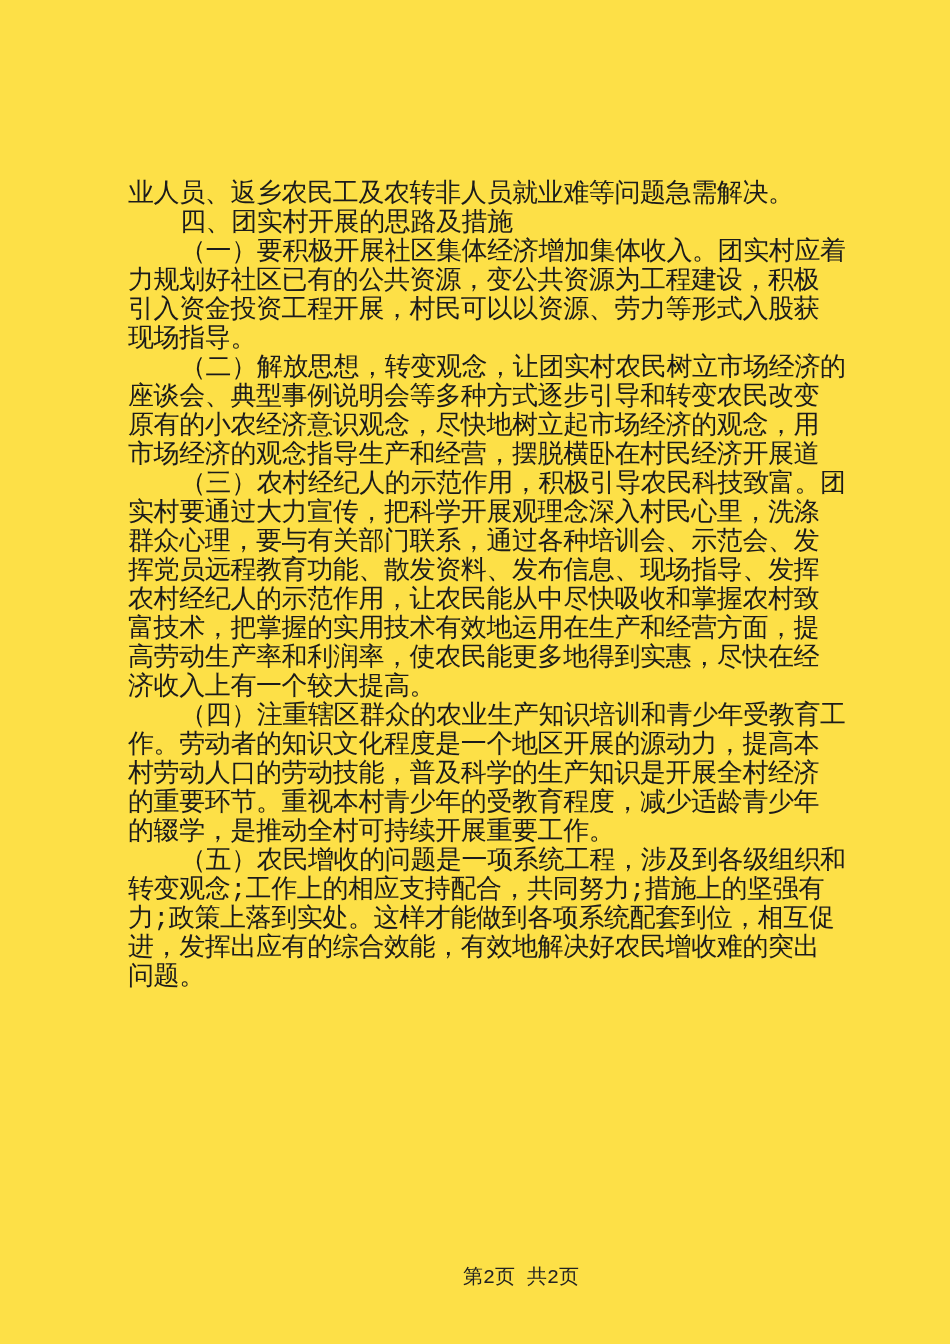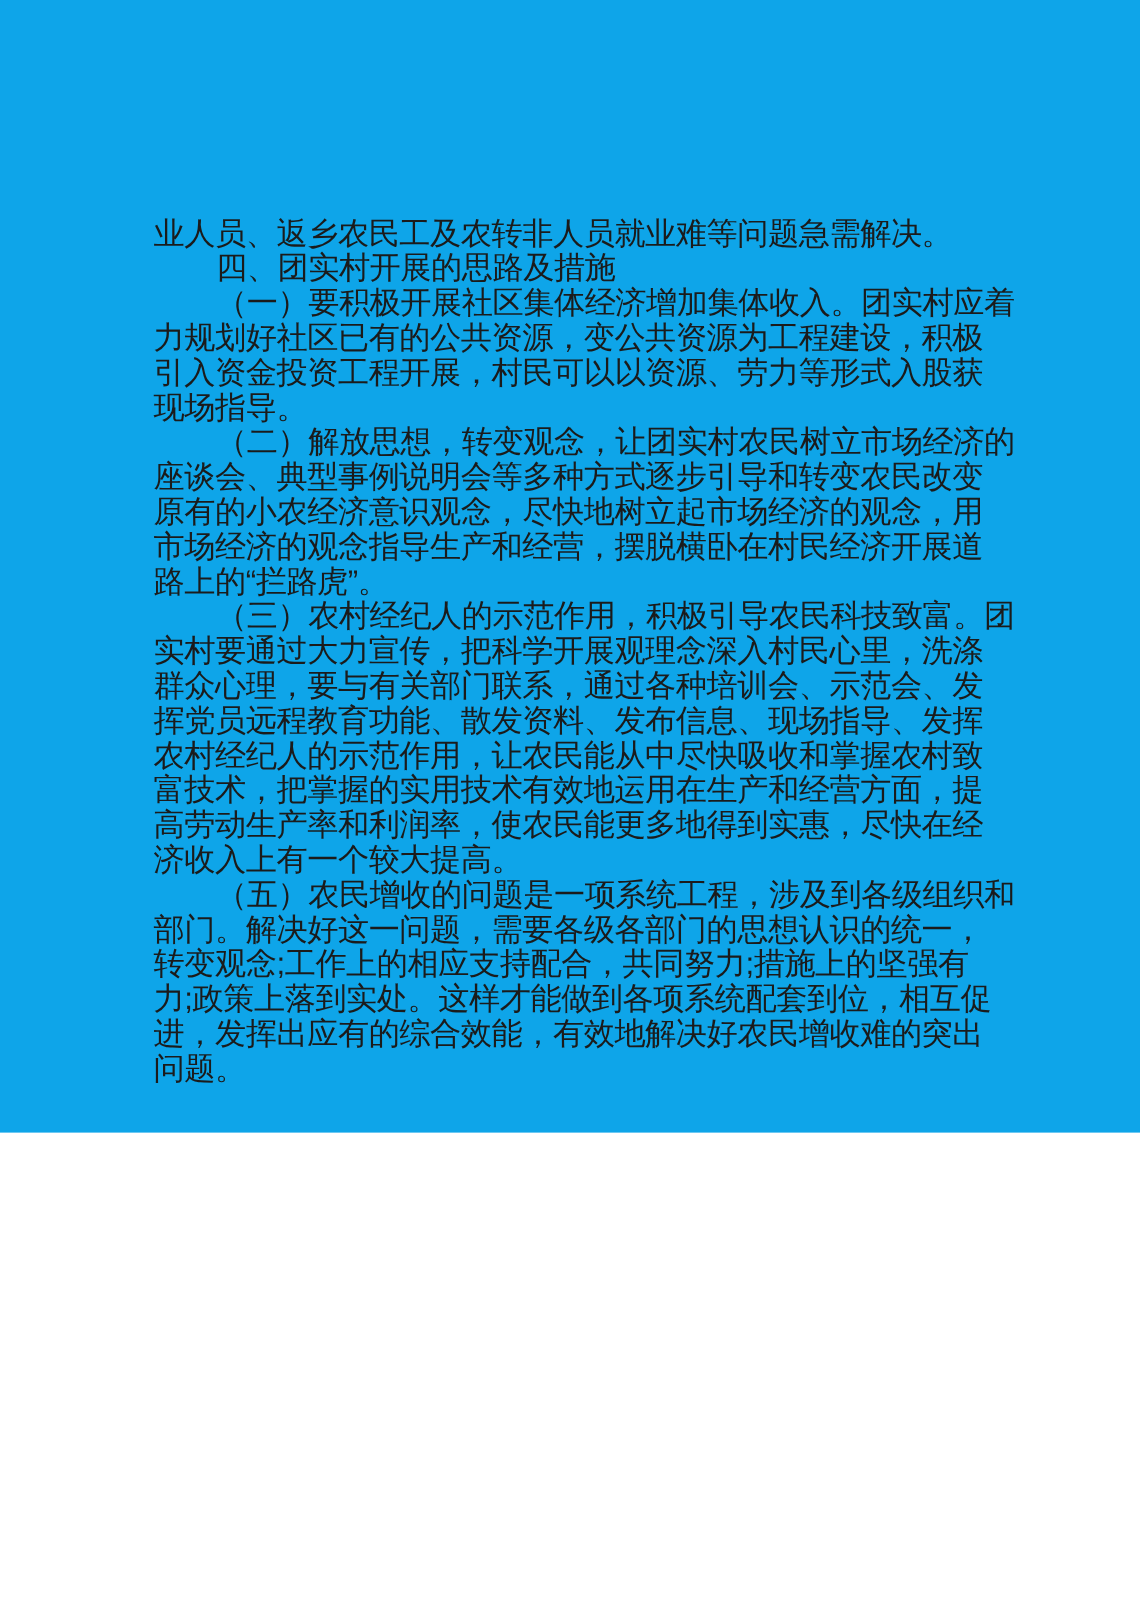--- a/index.html
+++ b/index.html
@@ -3,24 +3,24 @@
 <meta charset="utf-8">
 <style>
   html, body {
     margin: 0;
     padding: 0;
     background: #ffffff;
   }
   .page {
     position: relative;
     width: 950px;
-    height: 944px;
-    background: #0ea5e9;
+    height: 1344px;
+    background: #fde047;
     overflow: hidden;
-    font-family: Liberation Sans, sans-serif;
+    font-family: Liberation Mono, monospace;
   }
   .doc-body {
     position: absolute;
     left: 128px;
     top: 180px;
     width: 760px;
     font-size: 26px;
     line-height: 29px;
     color: #1b1b1b;
     white-space: nowrap;
@@ -63,35 +63,40 @@
         <div class="line indent">（一）要积极开展社区集体经济增加集体收入。团实村应着</div>
         <div class="line">力规划好社区已有的公共资源，变公共资源为工程建设，积极</div>
         <div class="line">引入资金投资工程开展，村民可以以资源、劳力等形式入股获</div>
         <div class="line">现场指导。</div>
       </div>
       <div class="paragraph">
         <div class="line indent">（二）解放思想，转变观念，让团实村农民树立市场经济的</div>
         <div class="line">座谈会、典型事例说明会等多种方式逐步引导和转变农民改变</div>
         <div class="line">原有的小农经济意识观念，尽快地树立起市场经济的观念，用</div>
         <div class="line">市场经济的观念指导生产和经营，摆脱横卧在村民经济开展道</div>
-        <div class="line">路上的“拦路虎”。</div>
       </div>
       <div class="paragraph">
         <div class="line indent">（三）农村经纪人的示范作用，积极引导农民科技致富。团</div>
         <div class="line">实村要通过大力宣传，把科学开展观理念深入村民心里，洗涤</div>
         <div class="line">群众心理，要与有关部门联系，通过各种培训会、示范会、发</div>
         <div class="line">挥党员远程教育功能、散发资料、发布信息、现场指导、发挥</div>
         <div class="line">农村经纪人的示范作用，让农民能从中尽快吸收和掌握农村致</div>
         <div class="line">富技术，把掌握的实用技术有效地运用在生产和经营方面，提</div>
         <div class="line">高劳动生产率和利润率，使农民能更多地得到实惠，尽快在经</div>
         <div class="line">济收入上有一个较大提高。</div>
       </div>
       <div class="paragraph">
+        <div class="line indent">（四）注重辖区群众的农业生产知识培训和青少年受教育工</div>
+        <div class="line">作。劳动者的知识文化程度是一个地区开展的源动力，提高本</div>
+        <div class="line">村劳动人口的劳动技能，普及科学的生产知识是开展全村经济</div>
+        <div class="line">的重要环节。重视本村青少年的受教育程度，减少适龄青少年</div>
+        <div class="line">的辍学，是推动全村可持续开展重要工作。</div>
+      </div>
+      <div class="paragraph">
         <div class="line indent">（五）农民增收的问题是一项系统工程，涉及到各级组织和</div>
-        <div class="line">部门。解决好这一问题，需要各级各部门的思想认识的统一，</div>
         <div class="line">转变观念;工作上的相应支持配合，共同努力;措施上的坚强有</div>
         <div class="line">力;政策上落到实处。这样才能做到各项系统配套到位，相互促</div>
         <div class="line">进，发挥出应有的综合效能，有效地解决好农民增收难的突出</div>
         <div class="line">问题。</div>
       </div>
     </div>
   <div class="footer">
     <span>第2页 共2页</span>
   </div>
 </div>

